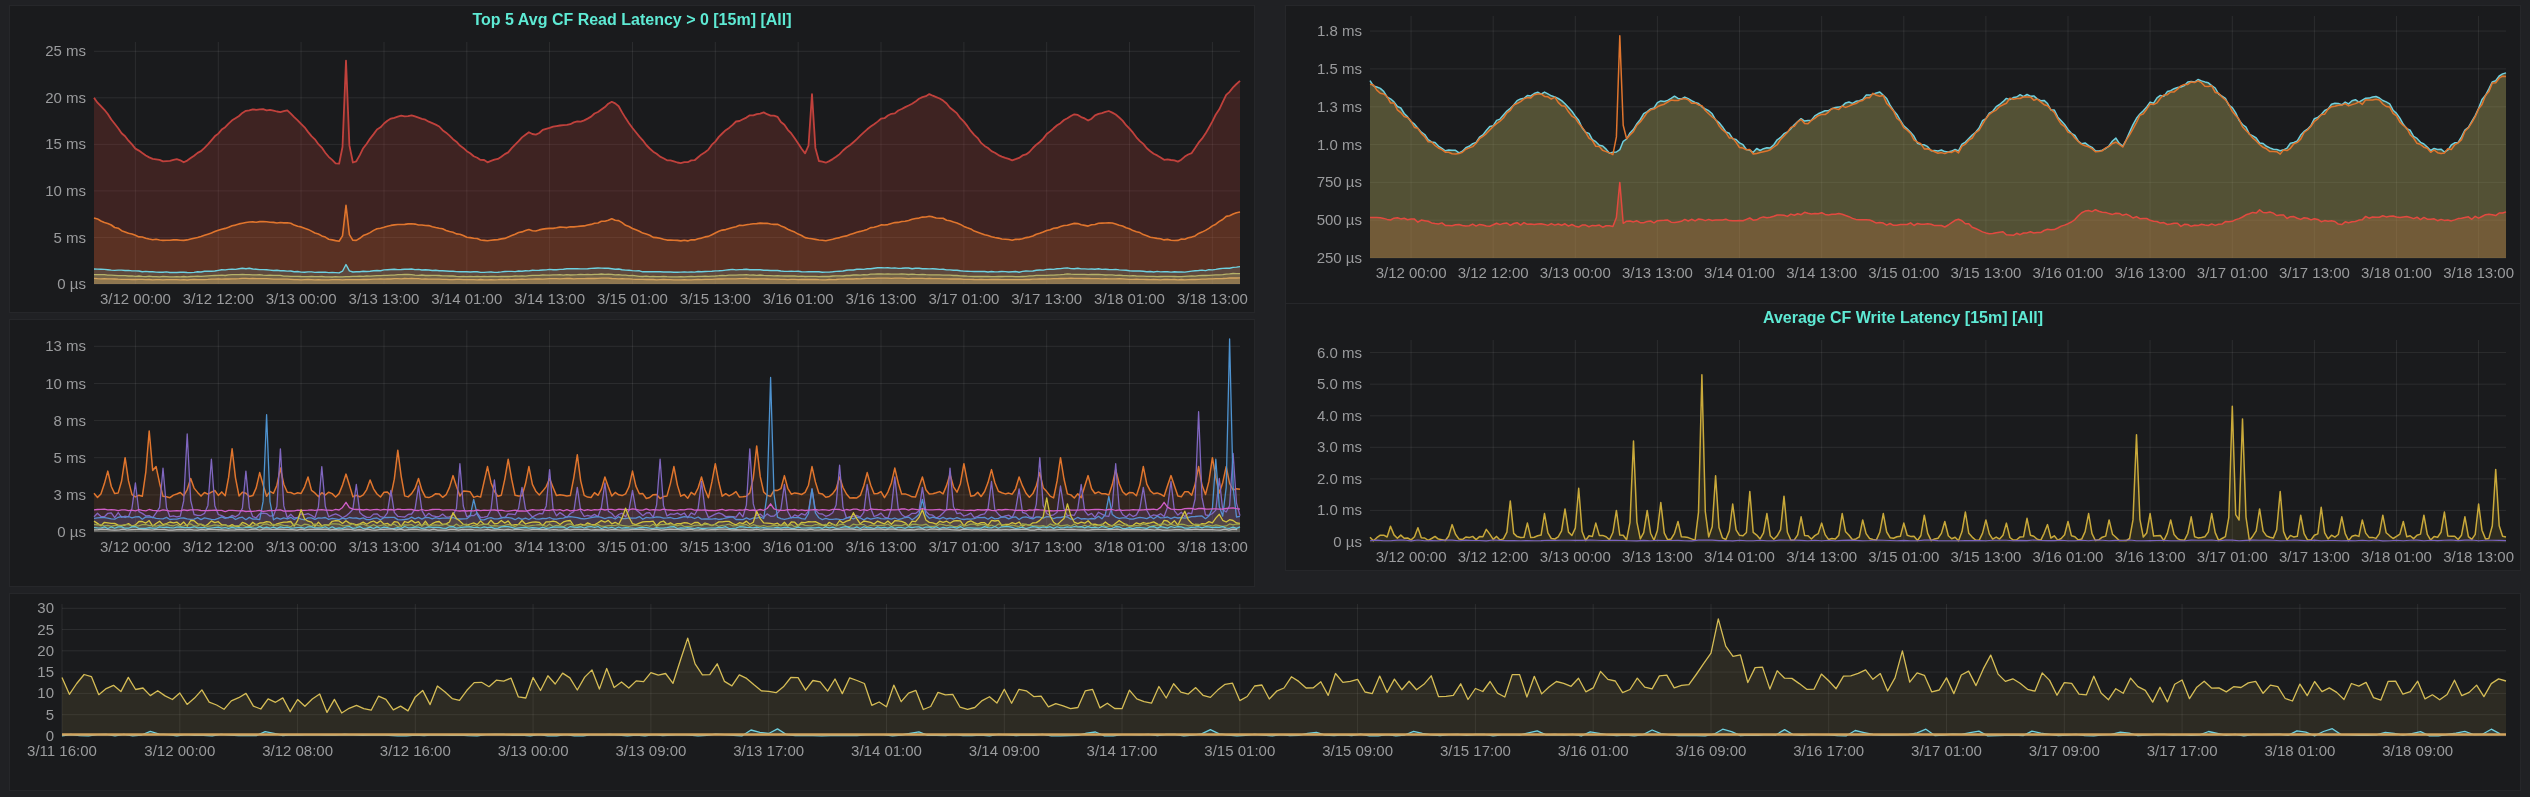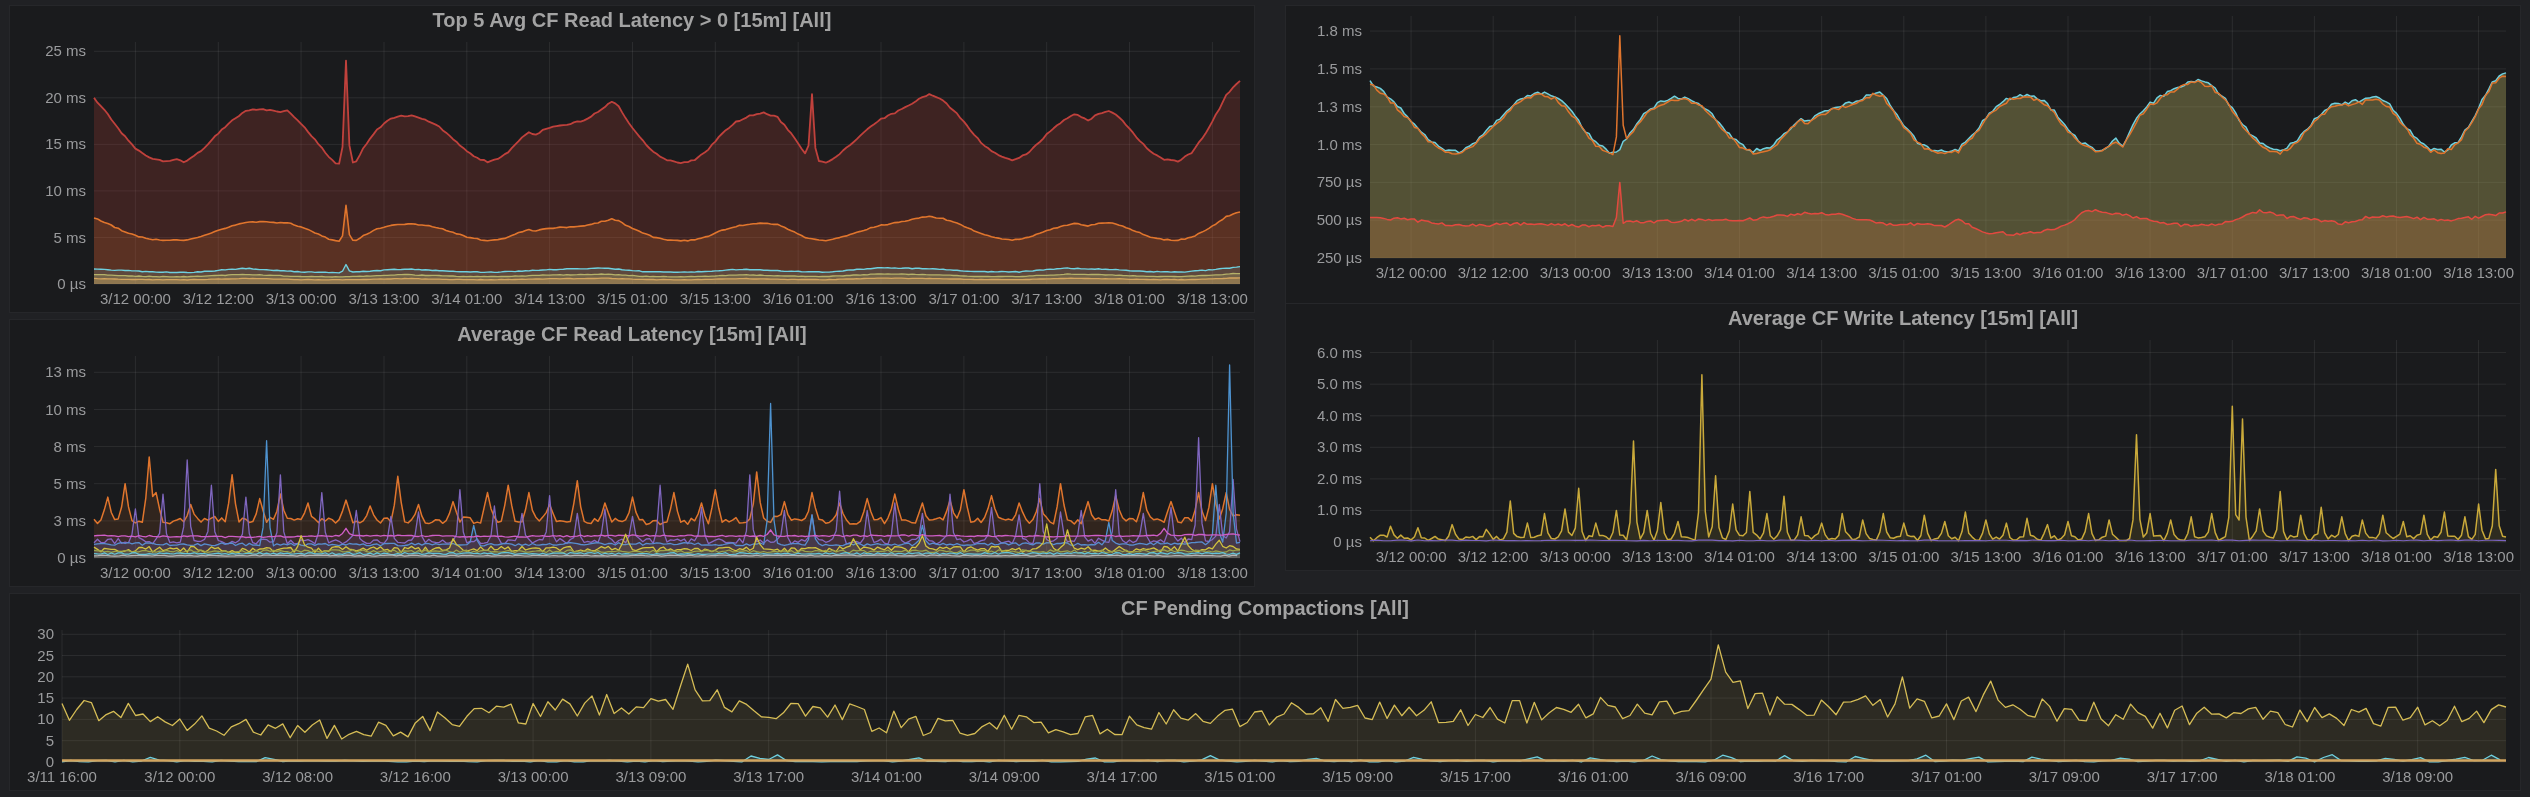--- a/index.html
+++ b/index.html
@@ -4,21 +4,21 @@
 <style>
   html,body{margin:0;padding:0;}
   body{
     width:2530px;height:797px;position:relative;overflow:hidden;
     background:#202124;
     font-family:"Liberation Sans",sans-serif;
   }
   .panel{position:absolute;background:#1a1b1d;box-shadow:0 0 0 1px #26272a;}
   .panel-title{
     height:26px;line-height:28px;text-align:center;
-    font-size:20px;font-weight:bold;color:#a3a3a3;
+    font-size:16px;font-weight:bold;color:#5eead4;
     white-space:nowrap;cursor:pointer;
   }
   svg{display:block;}
   svg text.tick{fill:#9a9b9d;font-size:15px;font-family:"Liberation Sans",sans-serif;}
   #p1{left:10px;top:6px;width:1244px;height:306px;}
   #p2{left:1286px;top:6px;width:1234px;height:306px;}
   #p3{left:10px;top:320px;width:1244px;height:266px;}
   #p4{left:1286px;top:304px;width:1234px;height:266px;}
   #p5{left:10px;top:594px;width:2510px;height:196px;}
 </style>
@@ -127,21 +127,20 @@
       <text x="76" y="30.1" text-anchor="end" class="tick">1.8 ms</text>
       <path d="M84.0 74.6L87.4 79.9L90.8 81.0L94.3 82.4L97.7 85.4L101.1 91.0L104.5 92.8L108.0 95.9L111.4 100.5L114.8 102.0L118.2 107.5L121.6 110.9L125.1 115.7L128.5 118.2L131.9 122.3L135.3 126.2L138.7 128.5L142.2 133.6L145.6 135.9L149.0 136.5L152.4 140.1L155.9 142.3L159.3 144.8L162.7 144.1L166.1 144.3L169.5 144.3L173.0 146.9L176.4 145.3L179.8 141.8L183.2 140.3L186.7 137.6L190.1 136.4L193.5 131.2L196.9 128.9L200.3 124.5L203.8 120.4L207.2 119.8L210.6 114.4L214.0 113.1L217.4 109.0L220.9 105.1L224.3 102.2L227.7 99.0L231.1 94.6L234.6 92.9L238.0 92.3L241.4 89.5L244.8 89.9L248.2 87.5L251.7 86.2L255.1 88.1L258.5 86.1L261.9 87.9L265.3 89.8L268.8 90.9L272.2 92.5L275.6 94.6L279.0 97.7L282.5 101.6L285.9 105.3L289.3 110.1L292.7 114.3L296.1 121.8L299.6 126.2L303.0 127.4L306.4 133.6L309.8 135.7L313.3 139.3L316.7 140.0L320.1 143.1L323.5 147.3L326.9 146.2L330.4 146.0L333.8 143.7L337.2 135.3L340.6 133.0L344.0 126.9L347.5 123.3L350.9 117.7L354.3 113.5L357.7 107.7L361.2 105.6L364.6 102.9L368.0 101.9L371.4 96.6L374.8 94.9L378.3 95.5L381.7 94.4L385.1 92.4L388.5 90.2L392.0 92.4L395.4 93.0L398.8 91.1L402.2 92.6L405.6 94.6L409.1 96.5L412.5 97.5L415.9 100.8L419.3 103.0L422.7 104.7L426.2 107.8L429.6 113.9L433.0 116.6L436.4 120.7L439.9 126.0L443.3 127.3L446.7 132.7L450.1 133.4L453.5 136.9L457.0 138.7L460.4 143.4L463.8 144.3L467.2 146.3L470.7 142.5L474.1 144.5L477.5 142.7L480.9 141.8L484.3 141.9L487.8 138.7L491.2 133.8L494.6 131.4L498.0 127.7L501.4 126.0L504.9 122.6L508.3 118.7L511.7 115.5L515.1 112.7L518.6 115.1L522.0 114.5L525.4 114.3L528.8 109.9L532.2 107.8L535.7 106.3L539.1 104.7L542.5 104.7L545.9 102.7L549.3 101.4L552.8 101.1L556.2 100.1L559.6 96.9L563.0 96.0L566.5 97.4L569.9 95.3L573.3 94.7L576.7 93.4L580.1 89.1L583.6 89.1L587.0 88.1L590.4 86.9L593.8 86.0L597.3 89.3L600.7 92.5L604.1 99.1L607.5 104.4L610.9 108.4L614.4 114.5L617.8 119.8L621.2 122.9L624.6 126.3L628.0 130.3L631.5 137.2L634.9 138.5L638.3 138.8L641.7 140.7L645.2 144.8L648.6 144.5L652.0 144.9L655.4 144.0L658.8 145.6L662.3 145.9L665.7 145.1L669.1 143.5L672.5 144.9L676.0 138.2L679.4 136.1L682.8 132.6L686.2 129.0L689.6 126.3L693.1 122.0L696.5 114.7L699.9 112.6L703.3 107.2L706.7 105.3L710.2 100.6L713.6 98.5L717.0 95.7L720.4 92.4L723.9 93.6L727.3 91.6L730.7 91.0L734.1 88.7L737.5 90.7L741.0 88.5L744.4 90.2L747.8 89.9L751.2 92.9L754.7 94.7L758.1 94.4L761.5 97.5L764.9 104.0L768.3 104.0L771.8 111.2L775.2 114.8L778.6 118.5L782.0 123.4L785.4 127.3L788.9 129.5L792.3 135.0L795.7 137.8L799.1 136.9L802.6 139.6L806.0 141.4L809.4 144.8L812.8 145.1L816.2 144.2L819.7 142.5L823.1 139.8L826.5 135.0L829.9 132.1L833.3 137.3L836.8 140.1L840.2 133.8L843.6 126.1L847.0 118.6L850.5 112.3L853.9 108.0L857.3 104.8L860.7 100.9L864.1 96.1L867.6 97.2L871.0 91.9L874.4 89.4L877.8 90.4L881.3 85.6L884.7 84.7L888.1 82.7L891.5 81.5L894.9 81.0L898.4 79.6L901.8 75.9L905.2 75.5L908.6 76.0L912.0 73.5L915.5 74.9L918.9 75.9L922.3 76.8L925.7 79.6L929.2 82.0L932.6 88.0L936.0 90.2L939.4 92.3L942.8 99.2L946.3 101.7L949.7 106.9L953.1 114.3L956.5 118.5L960.0 121.2L963.4 128.2L966.8 129.9L970.2 132.0L973.6 136.9L977.1 137.5L980.5 140.3L983.9 141.9L987.3 143.2L990.7 143.5L994.2 144.8L997.6 143.8L1001.0 142.1L1004.4 137.3L1007.9 136.5L1011.3 134.9L1014.7 129.1L1018.1 125.4L1021.5 123.2L1025.0 119.4L1028.4 112.7L1031.8 111.4L1035.2 108.6L1038.7 104.5L1042.1 102.9L1045.5 98.3L1048.9 97.3L1052.3 97.4L1055.8 98.8L1059.2 96.1L1062.6 97.9L1066.0 94.8L1069.4 93.7L1072.9 96.2L1076.3 94.2L1079.7 92.2L1083.1 92.1L1086.6 91.0L1090.0 90.5L1093.4 92.0L1096.8 94.5L1100.2 95.9L1103.7 97.9L1107.1 104.2L1110.5 107.4L1113.9 112.1L1117.3 118.3L1120.8 122.8L1124.2 124.3L1127.6 130.3L1131.0 132.4L1134.5 136.3L1137.9 138.0L1141.3 141.1L1144.7 144.5L1148.1 142.5L1151.6 143.4L1155.0 143.2L1158.4 146.0L1161.8 144.1L1165.3 139.0L1168.7 136.8L1172.1 136.5L1175.5 130.9L1178.9 124.1L1182.4 121.3L1185.8 115.3L1189.2 109.6L1192.6 102.2L1196.0 93.5L1199.5 89.3L1202.9 82.9L1206.3 75.9L1209.7 74.8L1213.2 70.0L1216.6 67.9L1220.0 66.9L1220.0 252L84.0 252Z" fill="rgba(163,158,88,0.42)" stroke="none"></path>
       <path d="M84.0 74.6L87.4 79.9L90.8 81.0L94.3 82.4L97.7 85.4L101.1 91.0L104.5 92.8L108.0 95.9L111.4 100.5L114.8 102.0L118.2 107.5L121.6 110.9L125.1 115.7L128.5 118.2L131.9 122.3L135.3 126.2L138.7 128.5L142.2 133.6L145.6 135.9L149.0 136.5L152.4 140.1L155.9 142.3L159.3 144.8L162.7 144.1L166.1 144.3L169.5 144.3L173.0 146.9L176.4 145.3L179.8 141.8L183.2 140.3L186.7 137.6L190.1 136.4L193.5 131.2L196.9 128.9L200.3 124.5L203.8 120.4L207.2 119.8L210.6 114.4L214.0 113.1L217.4 109.0L220.9 105.1L224.3 102.2L227.7 99.0L231.1 94.6L234.6 92.9L238.0 92.3L241.4 89.5L244.8 89.9L248.2 87.5L251.7 86.2L255.1 88.1L258.5 86.1L261.9 87.9L265.3 89.8L268.8 90.9L272.2 92.5L275.6 94.6L279.0 97.7L282.5 101.6L285.9 105.3L289.3 110.1L292.7 114.3L296.1 121.8L299.6 126.2L303.0 127.4L306.4 133.6L309.8 135.7L313.3 139.3L316.7 140.0L320.1 143.1L323.5 147.3L326.9 146.2L330.4 146.0L333.8 143.7L337.2 135.3L340.6 133.0L344.0 126.9L347.5 123.3L350.9 117.7L354.3 113.5L357.7 107.7L361.2 105.6L364.6 102.9L368.0 101.9L371.4 96.6L374.8 94.9L378.3 95.5L381.7 94.4L385.1 92.4L388.5 90.2L392.0 92.4L395.4 93.0L398.8 91.1L402.2 92.6L405.6 94.6L409.1 96.5L412.5 97.5L415.9 100.8L419.3 103.0L422.7 104.7L426.2 107.8L429.6 113.9L433.0 116.6L436.4 120.7L439.9 126.0L443.3 127.3L446.7 132.7L450.1 133.4L453.5 136.9L457.0 138.7L460.4 143.4L463.8 144.3L467.2 146.3L470.7 142.5L474.1 144.5L477.5 142.7L480.9 141.8L484.3 141.9L487.8 138.7L491.2 133.8L494.6 131.4L498.0 127.7L501.4 126.0L504.9 122.6L508.3 118.7L511.7 115.5L515.1 112.7L518.6 115.1L522.0 114.5L525.4 114.3L528.8 109.9L532.2 107.8L535.7 106.3L539.1 104.7L542.5 104.7L545.9 102.7L549.3 101.4L552.8 101.1L556.2 100.1L559.6 96.9L563.0 96.0L566.5 97.4L569.9 95.3L573.3 94.7L576.7 93.4L580.1 89.1L583.6 89.1L587.0 88.1L590.4 86.9L593.8 86.0L597.3 89.3L600.7 92.5L604.1 99.1L607.5 104.4L610.9 108.4L614.4 114.5L617.8 119.8L621.2 122.9L624.6 126.3L628.0 130.3L631.5 137.2L634.9 138.5L638.3 138.8L641.7 140.7L645.2 144.8L648.6 144.5L652.0 144.9L655.4 144.0L658.8 145.6L662.3 145.9L665.7 145.1L669.1 143.5L672.5 144.9L676.0 138.2L679.4 136.1L682.8 132.6L686.2 129.0L689.6 126.3L693.1 122.0L696.5 114.7L699.9 112.6L703.3 107.2L706.7 105.3L710.2 100.6L713.6 98.5L717.0 95.7L720.4 92.4L723.9 93.6L727.3 91.6L730.7 91.0L734.1 88.7L737.5 90.7L741.0 88.5L744.4 90.2L747.8 89.9L751.2 92.9L754.7 94.7L758.1 94.4L761.5 97.5L764.9 104.0L768.3 104.0L771.8 111.2L775.2 114.8L778.6 118.5L782.0 123.4L785.4 127.3L788.9 129.5L792.3 135.0L795.7 137.8L799.1 136.9L802.6 139.6L806.0 141.4L809.4 144.8L812.8 145.1L816.2 144.2L819.7 142.5L823.1 139.8L826.5 135.0L829.9 132.1L833.3 137.3L836.8 140.1L840.2 133.8L843.6 126.1L847.0 118.6L850.5 112.3L853.9 108.0L857.3 104.8L860.7 100.9L864.1 96.1L867.6 97.2L871.0 91.9L874.4 89.4L877.8 90.4L881.3 85.6L884.7 84.7L888.1 82.7L891.5 81.5L894.9 81.0L898.4 79.6L901.8 75.9L905.2 75.5L908.6 76.0L912.0 73.5L915.5 74.9L918.9 75.9L922.3 76.8L925.7 79.6L929.2 82.0L932.6 88.0L936.0 90.2L939.4 92.3L942.8 99.2L946.3 101.7L949.7 106.9L953.1 114.3L956.5 118.5L960.0 121.2L963.4 128.2L966.8 129.9L970.2 132.0L973.6 136.9L977.1 137.5L980.5 140.3L983.9 141.9L987.3 143.2L990.7 143.5L994.2 144.8L997.6 143.8L1001.0 142.1L1004.4 137.3L1007.9 136.5L1011.3 134.9L1014.7 129.1L1018.1 125.4L1021.5 123.2L1025.0 119.4L1028.4 112.7L1031.8 111.4L1035.2 108.6L1038.7 104.5L1042.1 102.9L1045.5 98.3L1048.9 97.3L1052.3 97.4L1055.8 98.8L1059.2 96.1L1062.6 97.9L1066.0 94.8L1069.4 93.7L1072.9 96.2L1076.3 94.2L1079.7 92.2L1083.1 92.1L1086.6 91.0L1090.0 90.5L1093.4 92.0L1096.8 94.5L1100.2 95.9L1103.7 97.9L1107.1 104.2L1110.5 107.4L1113.9 112.1L1117.3 118.3L1120.8 122.8L1124.2 124.3L1127.6 130.3L1131.0 132.4L1134.5 136.3L1137.9 138.0L1141.3 141.1L1144.7 144.5L1148.1 142.5L1151.6 143.4L1155.0 143.2L1158.4 146.0L1161.8 144.1L1165.3 139.0L1168.7 136.8L1172.1 136.5L1175.5 130.9L1178.9 124.1L1182.4 121.3L1185.8 115.3L1189.2 109.6L1192.6 102.2L1196.0 93.5L1199.5 89.3L1202.9 82.9L1206.3 75.9L1209.7 74.8L1213.2 70.0L1216.6 67.9L1220.0 66.9" fill="none" stroke="#6fd0df" stroke-width="1.5" stroke-linejoin="round"></path>
       <path d="M84.0 78.2L87.4 78.9L90.8 84.1L94.3 87.3L97.7 88.0L101.1 90.6L104.5 96.9L108.0 97.0L111.4 103.8L114.8 106.6L118.2 110.5L121.6 111.6L125.1 115.3L128.5 121.5L131.9 122.3L135.3 127.4L138.7 130.8L142.2 135.8L145.6 136.0L149.0 139.5L152.4 142.0L155.9 143.6L159.3 146.2L162.7 146.3L166.1 147.8L169.5 147.9L173.0 147.5L176.4 146.2L179.8 143.3L183.2 141.9L186.7 140.6L190.1 137.3L193.5 132.7L196.9 130.3L200.3 127.6L203.8 124.0L207.2 120.4L210.6 117.7L214.0 115.2L217.4 112.0L220.9 106.8L224.3 104.3L227.7 99.1L231.1 97.5L234.6 95.6L238.0 92.8L241.4 91.5L244.8 91.9L248.2 88.8L251.7 88.0L255.1 87.9L258.5 90.4L261.9 90.8L265.3 93.1L268.8 91.2L272.2 96.4L275.6 99.8L279.0 100.3L282.5 105.8L285.9 110.1L289.3 112.2L292.7 117.3L296.1 121.2L299.6 126.4L303.0 132.2L306.4 134.5L309.8 140.3L313.3 140.4L316.7 144.4L320.1 145.6L323.5 146.9L326.9 148.7L330.4 130.9L333.8 29.7L337.2 119.3L340.6 132.8L344.0 128.9L347.5 125.5L350.9 119.2L354.3 116.0L357.7 111.5L361.2 106.6L364.6 103.8L368.0 103.0L371.4 100.8L374.8 99.3L378.3 98.2L381.7 96.0L385.1 94.1L388.5 94.4L392.0 94.6L395.4 92.9L398.8 92.6L402.2 93.8L405.6 97.3L409.1 96.9L412.5 98.9L415.9 99.7L419.3 104.5L422.7 107.8L426.2 111.0L429.6 113.5L433.0 119.7L436.4 123.7L439.9 126.6L443.3 131.9L446.7 132.1L450.1 136.4L453.5 141.5L457.0 142.0L460.4 143.8L463.8 143.4L467.2 148.0L470.7 147.4L474.1 146.5L477.5 145.7L480.9 145.1L484.3 143.7L487.8 141.0L491.2 138.7L494.6 133.4L498.0 129.9L501.4 126.4L504.9 121.4L508.3 120.3L511.7 115.9L515.1 113.5L518.6 117.5L522.0 117.8L525.4 114.4L528.8 112.4L532.2 109.7L535.7 108.4L539.1 108.6L542.5 106.1L545.9 102.5L549.3 102.6L552.8 103.6L556.2 100.1L559.6 101.4L563.0 100.1L566.5 98.5L569.9 97.6L573.3 95.3L576.7 94.5L580.1 91.7L583.6 91.7L587.0 87.3L590.4 89.3L593.8 90.3L597.3 89.6L600.7 97.5L604.1 100.9L607.5 104.9L610.9 112.3L614.4 115.3L617.8 121.6L621.2 124.1L624.6 127.5L628.0 133.9L631.5 136.2L634.9 137.8L638.3 142.9L641.7 142.7L645.2 144.2L648.6 145.8L652.0 147.2L655.4 146.6L658.8 147.6L662.3 146.1L665.7 146.4L669.1 144.5L672.5 146.9L676.0 140.2L679.4 138.1L682.8 134.2L686.2 132.0L689.6 126.7L693.1 124.1L696.5 118.4L699.9 112.7L703.3 108.3L706.7 105.8L710.2 104.1L713.6 100.5L717.0 98.8L720.4 97.2L723.9 92.2L727.3 93.3L730.7 92.5L734.1 92.5L737.5 90.8L741.0 90.9L744.4 90.9L747.8 94.2L751.2 93.1L754.7 95.9L758.1 98.7L761.5 99.7L764.9 103.5L768.3 106.5L771.8 112.9L775.2 118.1L778.6 120.6L782.0 126.1L785.4 127.6L788.9 132.0L792.3 135.5L795.7 138.4L799.1 139.7L802.6 140.8L806.0 142.6L809.4 145.7L812.8 145.6L816.2 144.8L819.7 141.9L823.1 140.4L826.5 137.5L829.9 136.2L833.3 138.3L836.8 141.0L840.2 134.1L843.6 128.8L847.0 122.8L850.5 116.5L853.9 109.3L857.3 107.9L860.7 103.2L864.1 98.1L867.6 98.5L871.0 96.9L874.4 92.3L877.8 89.0L881.3 88.7L884.7 86.0L888.1 85.9L891.5 83.1L894.9 79.9L898.4 78.5L901.8 78.4L905.2 75.9L908.6 76.5L912.0 74.9L915.5 76.7L918.9 80.2L922.3 80.4L925.7 79.8L929.2 86.4L932.6 87.2L936.0 91.0L939.4 93.9L942.8 98.3L946.3 105.3L949.7 109.5L953.1 113.3L956.5 120.8L960.0 124.5L963.4 127.9L966.8 132.0L970.2 134.9L973.6 138.5L977.1 141.3L980.5 142.8L983.9 145.6L987.3 145.5L990.7 145.7L994.2 148.1L997.6 143.9L1001.0 144.6L1004.4 142.3L1007.9 137.8L1011.3 136.4L1014.7 133.1L1018.1 126.5L1021.5 124.0L1025.0 120.2L1028.4 115.3L1031.8 112.9L1035.2 108.6L1038.7 108.2L1042.1 103.2L1045.5 100.7L1048.9 100.3L1052.3 99.2L1055.8 99.1L1059.2 97.6L1062.6 99.9L1066.0 98.6L1069.4 97.6L1072.9 96.0L1076.3 98.4L1079.7 93.7L1083.1 93.9L1086.6 94.0L1090.0 93.2L1093.4 94.1L1096.8 98.0L1100.2 100.5L1103.7 101.1L1107.1 107.3L1110.5 109.8L1113.9 116.1L1117.3 119.5L1120.8 122.1L1124.2 128.7L1127.6 132.0L1131.0 137.3L1134.5 138.5L1137.9 141.2L1141.3 142.3L1144.7 146.3L1148.1 144.0L1151.6 146.7L1155.0 147.6L1158.4 147.0L1161.8 142.8L1165.3 143.6L1168.7 138.8L1172.1 136.9L1175.5 133.6L1178.9 125.2L1182.4 121.8L1185.8 116.7L1189.2 110.7L1192.6 102.9L1196.0 98.5L1199.5 89.4L1202.9 85.6L1206.3 77.0L1209.7 76.7L1213.2 72.2L1216.6 70.2L1220.0 70.5" fill="none" stroke="#e0752d" stroke-width="1.5" stroke-linejoin="round"></path>
       <path d="M84.0 211.6L87.4 211.4L90.8 211.4L94.3 211.7L97.7 212.4L101.1 213.4L104.5 214.0L108.0 212.2L111.4 211.7L114.8 212.9L118.2 212.2L121.6 213.8L125.1 213.0L128.5 213.1L131.9 216.2L135.3 214.1L138.7 214.7L142.2 215.3L145.6 216.9L149.0 217.5L152.4 218.0L155.9 216.9L159.3 219.4L162.7 219.4L166.1 219.8L169.5 218.8L173.0 218.6L176.4 219.5L179.8 219.9L183.2 219.7L186.7 218.1L190.1 220.1L193.5 218.4L196.9 219.1L200.3 220.0L203.8 220.2L207.2 218.8L210.6 217.2L214.0 218.6L217.4 217.4L220.9 217.0L224.3 219.3L227.7 217.5L231.1 216.7L234.6 219.1L238.0 216.6L241.4 218.3L244.8 218.1L248.2 218.5L251.7 217.9L255.1 217.8L258.5 218.4L261.9 219.4L265.3 217.6L268.8 219.1L272.2 218.0L275.6 219.2L279.0 217.8L282.5 220.2L285.9 218.5L289.3 220.2L292.7 221.0L296.1 219.1L299.6 219.1L303.0 220.7L306.4 219.4L309.8 219.7L313.3 219.1L316.7 221.2L320.1 219.8L323.5 219.8L326.9 220.5L330.4 211.5L333.8 176.4L337.2 217.3L340.6 215.2L344.0 215.1L347.5 215.9L350.9 214.8L354.3 216.7L357.7 216.8L361.2 215.4L364.6 215.0L368.0 216.9L371.4 214.7L374.8 214.4L378.3 214.3L381.7 214.1L385.1 216.2L388.5 216.5L392.0 215.9L395.4 215.3L398.8 213.4L402.2 215.0L405.6 213.3L409.1 214.9L412.5 213.0L415.9 213.4L419.3 214.6L422.7 213.4L426.2 214.5L429.6 213.9L433.0 213.9L436.4 214.0L439.9 213.3L443.3 214.6L446.7 214.8L450.1 214.8L453.5 214.5L457.0 214.8L460.4 213.4L463.8 212.0L467.2 214.2L470.7 213.8L474.1 211.9L477.5 210.9L480.9 211.8L484.3 211.3L487.8 210.2L491.2 209.0L494.6 209.0L498.0 209.3L501.4 210.4L504.9 208.1L508.3 209.3L511.7 207.7L515.1 208.7L518.6 206.3L522.0 207.2L525.4 207.9L528.8 207.4L532.2 207.7L535.7 206.7L539.1 208.4L542.5 208.9L545.9 208.3L549.3 208.2L552.8 207.5L556.2 208.2L559.6 209.5L563.0 210.7L566.5 212.4L569.9 213.4L573.3 213.7L576.7 213.7L580.1 213.7L583.6 214.0L587.0 215.3L590.4 217.1L593.8 216.5L597.3 217.1L600.7 219.2L604.1 217.5L607.5 219.3L610.9 219.2L614.4 218.4L617.8 218.5L621.2 218.5L624.6 216.8L628.0 219.5L631.5 217.4L634.9 218.2L638.3 218.2L641.7 217.7L645.2 218.3L648.6 219.6L652.0 219.6L655.4 219.5L658.8 221.0L662.3 219.0L665.7 216.7L669.1 214.3L672.5 213.2L676.0 214.8L679.4 217.7L682.8 217.7L686.2 221.3L689.6 222.5L693.1 224.2L696.5 225.9L699.9 226.9L703.3 227.7L706.7 227.6L710.2 226.8L713.6 226.3L717.0 225.8L720.4 228.8L723.9 228.9L727.3 229.3L730.7 227.3L734.1 228.7L737.5 227.0L741.0 226.9L744.4 225.7L747.8 227.0L751.2 226.4L754.7 226.6L758.1 224.5L761.5 223.3L764.9 223.8L768.3 223.6L771.8 222.0L775.2 220.1L778.6 219.1L782.0 217.7L785.4 216.0L788.9 213.6L792.3 209.7L795.7 206.7L799.1 205.1L802.6 204.5L806.0 205.6L809.4 203.7L812.8 205.3L816.2 206.2L819.7 206.4L823.1 207.6L826.5 208.4L829.9 207.2L833.3 207.4L836.8 209.3L840.2 208.1L843.6 209.6L847.0 212.0L850.5 210.6L853.9 212.7L857.3 212.6L860.7 212.5L864.1 214.3L867.6 215.3L871.0 215.5L874.4 217.1L877.8 216.6L881.3 218.5L884.7 218.1L888.1 217.2L891.5 217.2L894.9 220.4L898.4 218.3L901.8 218.5L905.2 220.3L908.6 219.3L912.0 219.6L915.5 218.2L918.9 218.9L922.3 219.5L925.7 217.9L929.2 219.4L932.6 218.3L936.0 218.1L939.4 215.6L942.8 215.8L946.3 215.3L949.7 213.6L953.1 212.6L956.5 211.0L960.0 208.8L963.4 207.8L966.8 206.4L970.2 207.1L973.6 203.9L977.1 206.5L980.5 206.7L983.9 206.0L987.3 207.1L990.7 209.5L994.2 208.9L997.6 208.9L1001.0 212.5L1004.4 210.7L1007.9 210.6L1011.3 212.2L1014.7 213.4L1018.1 211.8L1021.5 212.3L1025.0 213.9L1028.4 212.7L1031.8 213.4L1035.2 215.7L1038.7 214.6L1042.1 215.2L1045.5 214.7L1048.9 215.5L1052.3 218.1L1055.8 218.6L1059.2 215.8L1062.6 216.8L1066.0 215.7L1069.4 215.5L1072.9 214.1L1076.3 213.7L1079.7 210.4L1083.1 212.2L1086.6 211.0L1090.0 211.3L1093.4 211.2L1096.8 209.8L1100.2 210.9L1103.7 210.2L1107.1 210.0L1110.5 211.0L1113.9 211.5L1117.3 210.9L1120.8 210.5L1124.2 211.4L1127.6 212.6L1131.0 211.2L1134.5 213.6L1137.9 211.4L1141.3 213.2L1144.7 213.2L1148.1 212.8L1151.6 214.7L1155.0 213.4L1158.4 214.4L1161.8 214.1L1165.3 214.9L1168.7 213.9L1172.1 212.6L1175.5 212.2L1178.9 211.4L1182.4 210.8L1185.8 213.3L1189.2 210.3L1192.6 212.2L1196.0 210.5L1199.5 208.7L1202.9 208.3L1206.3 208.7L1209.7 209.6L1213.2 207.0L1216.6 207.0L1220.0 205.9L1220.0 252L84.0 252Z" fill="rgba(196,120,66,0.28)" stroke="none"></path>
       <path d="M84.0 211.6L87.4 211.4L90.8 211.4L94.3 211.7L97.7 212.4L101.1 213.4L104.5 214.0L108.0 212.2L111.4 211.7L114.8 212.9L118.2 212.2L121.6 213.8L125.1 213.0L128.5 213.1L131.9 216.2L135.3 214.1L138.7 214.7L142.2 215.3L145.6 216.9L149.0 217.5L152.4 218.0L155.9 216.9L159.3 219.4L162.7 219.4L166.1 219.8L169.5 218.8L173.0 218.6L176.4 219.5L179.8 219.9L183.2 219.7L186.7 218.1L190.1 220.1L193.5 218.4L196.9 219.1L200.3 220.0L203.8 220.2L207.2 218.8L210.6 217.2L214.0 218.6L217.4 217.4L220.9 217.0L224.3 219.3L227.7 217.5L231.1 216.7L234.6 219.1L238.0 216.6L241.4 218.3L244.8 218.1L248.2 218.5L251.7 217.9L255.1 217.8L258.5 218.4L261.9 219.4L265.3 217.6L268.8 219.1L272.2 218.0L275.6 219.2L279.0 217.8L282.5 220.2L285.9 218.5L289.3 220.2L292.7 221.0L296.1 219.1L299.6 219.1L303.0 220.7L306.4 219.4L309.8 219.7L313.3 219.1L316.7 221.2L320.1 219.8L323.5 219.8L326.9 220.5L330.4 211.5L333.8 176.4L337.2 217.3L340.6 215.2L344.0 215.1L347.5 215.9L350.9 214.8L354.3 216.7L357.7 216.8L361.2 215.4L364.6 215.0L368.0 216.9L371.4 214.7L374.8 214.4L378.3 214.3L381.7 214.1L385.1 216.2L388.5 216.5L392.0 215.9L395.4 215.3L398.8 213.4L402.2 215.0L405.6 213.3L409.1 214.9L412.5 213.0L415.9 213.4L419.3 214.6L422.7 213.4L426.2 214.5L429.6 213.9L433.0 213.9L436.4 214.0L439.9 213.3L443.3 214.6L446.7 214.8L450.1 214.8L453.5 214.5L457.0 214.8L460.4 213.4L463.8 212.0L467.2 214.2L470.7 213.8L474.1 211.9L477.5 210.9L480.9 211.8L484.3 211.3L487.8 210.2L491.2 209.0L494.6 209.0L498.0 209.3L501.4 210.4L504.9 208.1L508.3 209.3L511.7 207.7L515.1 208.7L518.6 206.3L522.0 207.2L525.4 207.9L528.8 207.4L532.2 207.7L535.7 206.7L539.1 208.4L542.5 208.9L545.9 208.3L549.3 208.2L552.8 207.5L556.2 208.2L559.6 209.5L563.0 210.7L566.5 212.4L569.9 213.4L573.3 213.7L576.7 213.7L580.1 213.7L583.6 214.0L587.0 215.3L590.4 217.1L593.8 216.5L597.3 217.1L600.7 219.2L604.1 217.5L607.5 219.3L610.9 219.2L614.4 218.4L617.8 218.5L621.2 218.5L624.6 216.8L628.0 219.5L631.5 217.4L634.9 218.2L638.3 218.2L641.7 217.7L645.2 218.3L648.6 219.6L652.0 219.6L655.4 219.5L658.8 221.0L662.3 219.0L665.7 216.7L669.1 214.3L672.5 213.2L676.0 214.8L679.4 217.7L682.8 217.7L686.2 221.3L689.6 222.5L693.1 224.2L696.5 225.9L699.9 226.9L703.3 227.7L706.7 227.6L710.2 226.8L713.6 226.3L717.0 225.8L720.4 228.8L723.9 228.9L727.3 229.3L730.7 227.3L734.1 228.7L737.5 227.0L741.0 226.9L744.4 225.7L747.8 227.0L751.2 226.4L754.7 226.6L758.1 224.5L761.5 223.3L764.9 223.8L768.3 223.6L771.8 222.0L775.2 220.1L778.6 219.1L782.0 217.7L785.4 216.0L788.9 213.6L792.3 209.7L795.7 206.7L799.1 205.1L802.6 204.5L806.0 205.6L809.4 203.7L812.8 205.3L816.2 206.2L819.7 206.4L823.1 207.6L826.5 208.4L829.9 207.2L833.3 207.4L836.8 209.3L840.2 208.1L843.6 209.6L847.0 212.0L850.5 210.6L853.9 212.7L857.3 212.6L860.7 212.5L864.1 214.3L867.6 215.3L871.0 215.5L874.4 217.1L877.8 216.6L881.3 218.5L884.7 218.1L888.1 217.2L891.5 217.2L894.9 220.4L898.4 218.3L901.8 218.5L905.2 220.3L908.6 219.3L912.0 219.6L915.5 218.2L918.9 218.9L922.3 219.5L925.7 217.9L929.2 219.4L932.6 218.3L936.0 218.1L939.4 215.6L942.8 215.8L946.3 215.3L949.7 213.6L953.1 212.6L956.5 211.0L960.0 208.8L963.4 207.8L966.8 206.4L970.2 207.1L973.6 203.9L977.1 206.5L980.5 206.7L983.9 206.0L987.3 207.1L990.7 209.5L994.2 208.9L997.6 208.9L1001.0 212.5L1004.4 210.7L1007.9 210.6L1011.3 212.2L1014.7 213.4L1018.1 211.8L1021.5 212.3L1025.0 213.9L1028.4 212.7L1031.8 213.4L1035.2 215.7L1038.7 214.6L1042.1 215.2L1045.5 214.7L1048.9 215.5L1052.3 218.1L1055.8 218.6L1059.2 215.8L1062.6 216.8L1066.0 215.7L1069.4 215.5L1072.9 214.1L1076.3 213.7L1079.7 210.4L1083.1 212.2L1086.6 211.0L1090.0 211.3L1093.4 211.2L1096.8 209.8L1100.2 210.9L1103.7 210.2L1107.1 210.0L1110.5 211.0L1113.9 211.5L1117.3 210.9L1120.8 210.5L1124.2 211.4L1127.6 212.6L1131.0 211.2L1134.5 213.6L1137.9 211.4L1141.3 213.2L1144.7 213.2L1148.1 212.8L1151.6 214.7L1155.0 213.4L1158.4 214.4L1161.8 214.1L1165.3 214.9L1168.7 213.9L1172.1 212.6L1175.5 212.2L1178.9 211.4L1182.4 210.8L1185.8 213.3L1189.2 210.3L1192.6 212.2L1196.0 210.5L1199.5 208.7L1202.9 208.3L1206.3 208.7L1209.7 209.6L1213.2 207.0L1216.6 207.0L1220.0 205.9" fill="none" stroke="#e2493f" stroke-width="1.5" stroke-linejoin="round"></path>
     </svg>
 </section>
 
 <section class="panel" id="p3">
-  <div class="panel-title">Average CF Read Latency [15m] [All]</div>
   <svg width="1244" height="240" viewBox="0 0 1244 240">
       <line x1="125.4" x2="125.4" y1="10" y2="212" stroke="rgba(255,255,255,0.08)" stroke-width="1"></line>
       <text x="125.4" y="232" text-anchor="middle" class="tick">3/12 00:00</text>
       <line x1="208.3" x2="208.3" y1="10" y2="212" stroke="rgba(255,255,255,0.08)" stroke-width="1"></line>
       <text x="208.3" y="232" text-anchor="middle" class="tick">3/12 12:00</text>
       <line x1="291.1" x2="291.1" y1="10" y2="212" stroke="rgba(255,255,255,0.08)" stroke-width="1"></line>
       <text x="291.1" y="232" text-anchor="middle" class="tick">3/13 00:00</text>
       <line x1="374.0" x2="374.0" y1="10" y2="212" stroke="rgba(255,255,255,0.08)" stroke-width="1"></line>
       <text x="374.0" y="232" text-anchor="middle" class="tick">3/13 13:00</text>
       <line x1="456.8" x2="456.8" y1="10" y2="212" stroke="rgba(255,255,255,0.08)" stroke-width="1"></line>
@@ -240,21 +239,20 @@
       <text x="76" y="59.2" text-anchor="end" class="tick">5.0 ms</text>
       <line x1="84" x2="1220" y1="22.6" y2="22.6" stroke="rgba(255,255,255,0.08)" stroke-width="1"></line>
       <text x="76" y="27.6" text-anchor="end" class="tick">6.0 ms</text>
       <path d="M84.0 207.2L87.4 210.7L90.8 207.7L94.3 205.2L97.7 205.2L101.1 207.0L104.5 196.2L108.0 204.9L111.4 208.3L114.8 205.1L118.2 208.2L121.6 208.0L125.1 209.9L128.5 206.7L131.9 197.8L135.3 207.8L138.7 208.0L142.2 210.4L145.6 208.5L149.0 206.4L152.4 209.1L155.9 209.7L159.3 210.5L162.7 206.0L166.1 194.6L169.5 204.3L173.0 209.1L176.4 209.6L179.8 207.0L183.2 207.6L186.7 206.4L190.1 209.6L193.5 206.6L196.9 206.7L200.3 199.4L203.8 204.1L207.2 209.4L210.6 206.4L214.0 209.9L217.4 208.9L220.9 202.2L224.3 171.0L227.7 203.4L231.1 206.6L234.6 207.5L238.0 207.2L241.4 193.1L244.8 207.6L248.2 207.2L251.7 205.8L255.1 205.1L258.5 183.6L261.9 202.8L265.3 208.5L268.8 209.0L272.2 206.9L275.6 200.9L279.0 178.9L282.5 202.1L285.9 205.5L289.3 198.1L292.7 158.3L296.1 201.5L299.6 210.5L303.0 205.8L306.4 206.4L309.8 193.1L313.3 205.4L316.7 205.4L320.1 206.7L323.5 209.8L326.9 202.5L330.4 180.4L333.8 205.1L337.2 205.2L340.6 209.8L344.0 192.3L347.5 111.0L350.9 192.2L354.3 208.9L357.7 202.6L361.2 180.4L364.6 203.2L368.0 210.3L371.4 200.5L374.8 172.5L378.3 203.1L381.7 209.8L385.1 209.0L388.5 203.3L392.0 191.5L395.4 206.8L398.8 207.0L402.2 207.6L405.6 208.9L409.1 210.1L412.5 182.4L415.9 44.7L419.3 181.6L422.7 206.9L426.2 196.8L429.6 145.7L433.0 197.5L436.4 207.8L439.9 209.5L443.3 200.9L446.7 174.1L450.1 199.9L453.5 205.3L457.0 205.8L460.4 202.5L463.8 161.5L467.2 202.4L470.7 205.1L474.1 208.9L477.5 202.8L480.9 183.6L484.3 205.8L487.8 209.3L491.2 205.8L494.6 199.6L498.0 166.2L501.4 202.3L504.9 210.2L508.3 209.9L511.7 204.8L515.1 186.8L518.6 205.4L522.0 205.7L525.4 209.0L528.8 205.6L532.2 203.7L535.7 193.1L539.1 204.6L542.5 209.4L545.9 208.6L549.3 209.0L552.8 205.2L556.2 183.6L559.6 201.8L563.0 205.2L566.5 209.8L569.9 208.9L573.3 206.9L576.7 189.9L580.1 203.6L583.6 208.5L587.0 209.4L590.4 209.9L593.8 202.3L597.3 183.6L600.7 202.0L604.1 207.7L607.5 208.3L610.9 206.8L614.4 206.2L617.8 193.1L621.2 205.3L624.6 206.4L628.0 206.2L631.5 210.5L634.9 205.5L638.3 185.2L641.7 203.4L645.2 210.6L648.6 208.9L652.0 208.3L655.4 203.4L658.8 191.5L662.3 205.8L665.7 208.7L669.1 207.3L672.5 210.7L676.0 201.6L679.4 182.0L682.8 203.3L686.2 207.1L689.6 210.0L693.1 210.3L696.5 203.4L699.9 189.9L703.3 203.9L706.7 209.2L710.2 207.1L713.6 209.1L717.0 205.2L720.4 193.1L723.9 207.5L727.3 210.1L730.7 209.8L734.1 206.9L737.5 206.8L741.0 188.3L744.4 205.2L747.8 206.3L751.2 209.2L754.7 210.3L758.1 203.3L761.5 194.6L764.9 208.0L768.3 205.8L771.8 210.1L775.2 208.5L778.6 204.7L782.0 191.5L785.4 205.7L788.9 206.7L792.3 210.0L795.7 209.1L799.1 201.6L802.6 183.6L806.0 203.7L809.4 210.5L812.8 209.8L816.2 207.2L819.7 206.1L823.1 189.9L826.5 204.2L829.9 207.3L833.3 210.6L836.8 210.4L840.2 210.6L843.6 208.5L847.0 189.9L850.5 104.7L853.9 189.3L857.3 207.1L860.7 203.0L864.1 183.6L867.6 206.1L871.0 205.8L874.4 205.5L877.8 210.6L881.3 203.4L884.7 189.9L888.1 204.6L891.5 208.6L894.9 210.1L898.4 210.3L901.8 203.5L905.2 186.8L908.6 206.7L912.0 207.9L915.5 207.6L918.9 206.8L922.3 202.1L925.7 183.6L929.2 202.6L932.6 210.4L936.0 208.5L939.4 206.6L942.8 187.4L946.3 76.3L949.7 184.6L953.1 190.0L956.5 88.9L960.0 187.1L963.4 210.5L966.8 206.2L970.2 200.9L973.6 178.9L977.1 201.1L980.5 205.9L983.9 207.2L987.3 208.1L990.7 199.7L994.2 161.5L997.6 201.6L1001.0 209.9L1004.4 205.4L1007.9 207.1L1011.3 206.3L1014.7 185.2L1018.1 203.7L1021.5 209.8L1025.0 209.9L1028.4 205.3L1031.8 203.9L1035.2 177.3L1038.7 202.8L1042.1 208.9L1045.5 205.2L1048.9 207.2L1052.3 204.5L1055.8 186.8L1059.2 203.7L1062.6 210.6L1066.0 206.3L1069.4 205.2L1072.9 206.4L1076.3 189.9L1079.7 203.1L1083.1 207.4L1086.6 207.4L1090.0 208.4L1093.4 203.6L1096.8 185.2L1100.2 202.8L1103.7 205.8L1107.1 208.5L1110.5 206.4L1113.9 204.1L1117.3 191.5L1120.8 206.8L1124.2 205.7L1127.6 208.6L1131.0 205.3L1134.5 204.1L1137.9 185.2L1141.3 204.4L1144.7 210.1L1148.1 206.4L1151.6 207.2L1155.0 202.3L1158.4 182.0L1161.8 205.9L1165.3 206.3L1168.7 206.3L1172.1 209.5L1175.5 205.2L1178.9 186.8L1182.4 206.6L1185.8 209.4L1189.2 204.4L1192.6 174.1L1196.0 200.2L1199.5 208.9L1202.9 208.4L1206.3 195.7L1209.7 139.4L1213.2 195.8L1216.6 206.2L1220.0 207.0L1220.0 212L84.0 212Z" fill="rgba(201,169,58,0.12)" stroke="none"></path>
       <path d="M84.0 207.2L87.4 210.7L90.8 207.7L94.3 205.2L97.7 205.2L101.1 207.0L104.5 196.2L108.0 204.9L111.4 208.3L114.8 205.1L118.2 208.2L121.6 208.0L125.1 209.9L128.5 206.7L131.9 197.8L135.3 207.8L138.7 208.0L142.2 210.4L145.6 208.5L149.0 206.4L152.4 209.1L155.9 209.7L159.3 210.5L162.7 206.0L166.1 194.6L169.5 204.3L173.0 209.1L176.4 209.6L179.8 207.0L183.2 207.6L186.7 206.4L190.1 209.6L193.5 206.6L196.9 206.7L200.3 199.4L203.8 204.1L207.2 209.4L210.6 206.4L214.0 209.9L217.4 208.9L220.9 202.2L224.3 171.0L227.7 203.4L231.1 206.6L234.6 207.5L238.0 207.2L241.4 193.1L244.8 207.6L248.2 207.2L251.7 205.8L255.1 205.1L258.5 183.6L261.9 202.8L265.3 208.5L268.8 209.0L272.2 206.9L275.6 200.9L279.0 178.9L282.5 202.1L285.9 205.5L289.3 198.1L292.7 158.3L296.1 201.5L299.6 210.5L303.0 205.8L306.4 206.4L309.8 193.1L313.3 205.4L316.7 205.4L320.1 206.7L323.5 209.8L326.9 202.5L330.4 180.4L333.8 205.1L337.2 205.2L340.6 209.8L344.0 192.3L347.5 111.0L350.9 192.2L354.3 208.9L357.7 202.6L361.2 180.4L364.6 203.2L368.0 210.3L371.4 200.5L374.8 172.5L378.3 203.1L381.7 209.8L385.1 209.0L388.5 203.3L392.0 191.5L395.4 206.8L398.8 207.0L402.2 207.6L405.6 208.9L409.1 210.1L412.5 182.4L415.9 44.7L419.3 181.6L422.7 206.9L426.2 196.8L429.6 145.7L433.0 197.5L436.4 207.8L439.9 209.5L443.3 200.9L446.7 174.1L450.1 199.9L453.5 205.3L457.0 205.8L460.4 202.5L463.8 161.5L467.2 202.4L470.7 205.1L474.1 208.9L477.5 202.8L480.9 183.6L484.3 205.8L487.8 209.3L491.2 205.8L494.6 199.6L498.0 166.2L501.4 202.3L504.9 210.2L508.3 209.9L511.7 204.8L515.1 186.8L518.6 205.4L522.0 205.7L525.4 209.0L528.8 205.6L532.2 203.7L535.7 193.1L539.1 204.6L542.5 209.4L545.9 208.6L549.3 209.0L552.8 205.2L556.2 183.6L559.6 201.8L563.0 205.2L566.5 209.8L569.9 208.9L573.3 206.9L576.7 189.9L580.1 203.6L583.6 208.5L587.0 209.4L590.4 209.9L593.8 202.3L597.3 183.6L600.7 202.0L604.1 207.7L607.5 208.3L610.9 206.8L614.4 206.2L617.8 193.1L621.2 205.3L624.6 206.4L628.0 206.2L631.5 210.5L634.9 205.5L638.3 185.2L641.7 203.4L645.2 210.6L648.6 208.9L652.0 208.3L655.4 203.4L658.8 191.5L662.3 205.8L665.7 208.7L669.1 207.3L672.5 210.7L676.0 201.6L679.4 182.0L682.8 203.3L686.2 207.1L689.6 210.0L693.1 210.3L696.5 203.4L699.9 189.9L703.3 203.9L706.7 209.2L710.2 207.1L713.6 209.1L717.0 205.2L720.4 193.1L723.9 207.5L727.3 210.1L730.7 209.8L734.1 206.9L737.5 206.8L741.0 188.3L744.4 205.2L747.8 206.3L751.2 209.2L754.7 210.3L758.1 203.3L761.5 194.6L764.9 208.0L768.3 205.8L771.8 210.1L775.2 208.5L778.6 204.7L782.0 191.5L785.4 205.7L788.9 206.7L792.3 210.0L795.7 209.1L799.1 201.6L802.6 183.6L806.0 203.7L809.4 210.5L812.8 209.8L816.2 207.2L819.7 206.1L823.1 189.9L826.5 204.2L829.9 207.3L833.3 210.6L836.8 210.4L840.2 210.6L843.6 208.5L847.0 189.9L850.5 104.7L853.9 189.3L857.3 207.1L860.7 203.0L864.1 183.6L867.6 206.1L871.0 205.8L874.4 205.5L877.8 210.6L881.3 203.4L884.7 189.9L888.1 204.6L891.5 208.6L894.9 210.1L898.4 210.3L901.8 203.5L905.2 186.8L908.6 206.7L912.0 207.9L915.5 207.6L918.9 206.8L922.3 202.1L925.7 183.6L929.2 202.6L932.6 210.4L936.0 208.5L939.4 206.6L942.8 187.4L946.3 76.3L949.7 184.6L953.1 190.0L956.5 88.9L960.0 187.1L963.4 210.5L966.8 206.2L970.2 200.9L973.6 178.9L977.1 201.1L980.5 205.9L983.9 207.2L987.3 208.1L990.7 199.7L994.2 161.5L997.6 201.6L1001.0 209.9L1004.4 205.4L1007.9 207.1L1011.3 206.3L1014.7 185.2L1018.1 203.7L1021.5 209.8L1025.0 209.9L1028.4 205.3L1031.8 203.9L1035.2 177.3L1038.7 202.8L1042.1 208.9L1045.5 205.2L1048.9 207.2L1052.3 204.5L1055.8 186.8L1059.2 203.7L1062.6 210.6L1066.0 206.3L1069.4 205.2L1072.9 206.4L1076.3 189.9L1079.7 203.1L1083.1 207.4L1086.6 207.4L1090.0 208.4L1093.4 203.6L1096.8 185.2L1100.2 202.8L1103.7 205.8L1107.1 208.5L1110.5 206.4L1113.9 204.1L1117.3 191.5L1120.8 206.8L1124.2 205.7L1127.6 208.6L1131.0 205.3L1134.5 204.1L1137.9 185.2L1141.3 204.4L1144.7 210.1L1148.1 206.4L1151.6 207.2L1155.0 202.3L1158.4 182.0L1161.8 205.9L1165.3 206.3L1168.7 206.3L1172.1 209.5L1175.5 205.2L1178.9 186.8L1182.4 206.6L1185.8 209.4L1189.2 204.4L1192.6 174.1L1196.0 200.2L1199.5 208.9L1202.9 208.4L1206.3 195.7L1209.7 139.4L1213.2 195.8L1216.6 206.2L1220.0 207.0" fill="none" stroke="#c9a93a" stroke-width="1.5" stroke-linejoin="round"></path>
       <path d="M84.0 210.7L90.8 210.1L97.7 210.7L104.5 210.7L111.4 210.1L118.2 210.0L125.1 210.9L131.9 210.0L138.7 210.8L145.6 210.6L152.4 210.7L159.3 210.1L166.1 210.1L173.0 210.8L179.8 210.1L186.7 210.5L193.5 210.5L200.3 210.9L207.2 210.0L214.0 210.4L220.9 210.6L227.7 210.5L234.6 210.7L241.4 210.6L248.2 210.7L255.1 210.6L261.9 210.3L268.8 210.4L275.6 210.2L282.5 210.3L289.3 210.4L296.1 210.4L303.0 210.1L309.8 210.3L316.7 210.5L323.5 210.4L330.4 210.3L337.2 210.5L344.0 210.8L350.9 210.9L357.7 210.4L364.6 210.7L371.4 210.3L378.3 210.5L385.1 210.5L392.0 210.4L398.8 210.7L405.6 210.9L412.5 210.1L419.3 210.0L426.2 210.1L433.0 210.6L439.9 210.5L446.7 210.9L453.5 210.2L460.4 210.7L467.2 210.8L474.1 210.2L480.9 210.8L487.8 210.8L494.6 210.1L501.4 210.3L508.3 210.1L515.1 210.4L522.0 210.8L528.8 210.3L535.7 210.7L542.5 210.2L549.3 210.7L556.2 210.4L563.0 210.1L569.9 210.4L576.7 210.8L583.6 210.5L590.4 210.0L597.3 210.2L604.1 210.5L610.9 210.8L617.8 210.4L624.6 210.7L631.5 210.7L638.3 210.1L645.2 210.1L652.0 210.6L658.8 210.7L665.7 210.7L672.5 210.8L679.4 210.6L686.2 210.6L693.1 210.6L699.9 210.7L706.7 210.2L713.6 210.2L720.4 210.2L727.3 210.8L734.1 210.4L741.0 210.6L747.8 210.0L754.7 210.5L761.5 210.6L768.3 210.6L775.2 210.2L782.0 210.7L788.9 210.7L795.7 210.3L802.6 210.8L809.4 210.0L816.2 210.2L823.1 210.7L829.9 210.4L836.8 210.5L843.6 210.0L850.5 210.8L857.3 210.7L864.1 210.6L871.0 210.5L877.8 210.4L884.7 210.8L891.5 210.7L898.4 210.8L905.2 210.1L912.0 210.2L918.9 210.3L925.7 210.0L932.6 210.7L939.4 210.1L946.3 210.1L953.1 210.7L960.0 210.4L966.8 210.1L973.6 210.2L980.5 210.1L987.3 210.3L994.2 210.8L1001.0 210.5L1007.9 210.0L1014.7 210.4L1021.5 210.8L1028.4 210.1L1035.2 210.7L1042.1 210.5L1048.9 210.5L1055.8 210.7L1062.6 210.5L1069.4 210.7L1076.3 210.3L1083.1 210.7L1090.0 210.0L1096.8 210.9L1103.7 210.7L1110.5 210.2L1117.3 210.8L1124.2 210.3L1131.0 210.1L1137.9 210.8L1144.7 210.3L1151.6 210.6L1158.4 210.2L1165.3 210.0L1172.1 210.6L1178.9 210.1L1185.8 210.0L1192.6 210.8L1199.5 210.3L1206.3 210.2L1213.2 210.4L1220.0 210.6" fill="none" stroke="#7a63c1" stroke-width="1.1" stroke-linejoin="round"></path>
     </svg>
 </section>
 
 <section class="panel" id="p5">
-  <div class="panel-title">CF Pending Compactions [All]</div>
   <svg width="2510" height="170" viewBox="0 0 2510 170">
       <line x1="52.0" x2="52.0" y1="10" y2="142" stroke="rgba(255,255,255,0.08)" stroke-width="1"></line>
       <text x="52.0" y="162" text-anchor="middle" class="tick">3/11 16:00</text>
       <line x1="169.8" x2="169.8" y1="10" y2="142" stroke="rgba(255,255,255,0.08)" stroke-width="1"></line>
       <text x="169.8" y="162" text-anchor="middle" class="tick">3/12 00:00</text>
       <line x1="287.6" x2="287.6" y1="10" y2="142" stroke="rgba(255,255,255,0.08)" stroke-width="1"></line>
       <text x="287.6" y="162" text-anchor="middle" class="tick">3/12 08:00</text>
       <line x1="405.3" x2="405.3" y1="10" y2="142" stroke="rgba(255,255,255,0.08)" stroke-width="1"></line>
       <text x="405.3" y="162" text-anchor="middle" class="tick">3/12 16:00</text>
       <line x1="523.1" x2="523.1" y1="10" y2="142" stroke="rgba(255,255,255,0.08)" stroke-width="1"></line>

